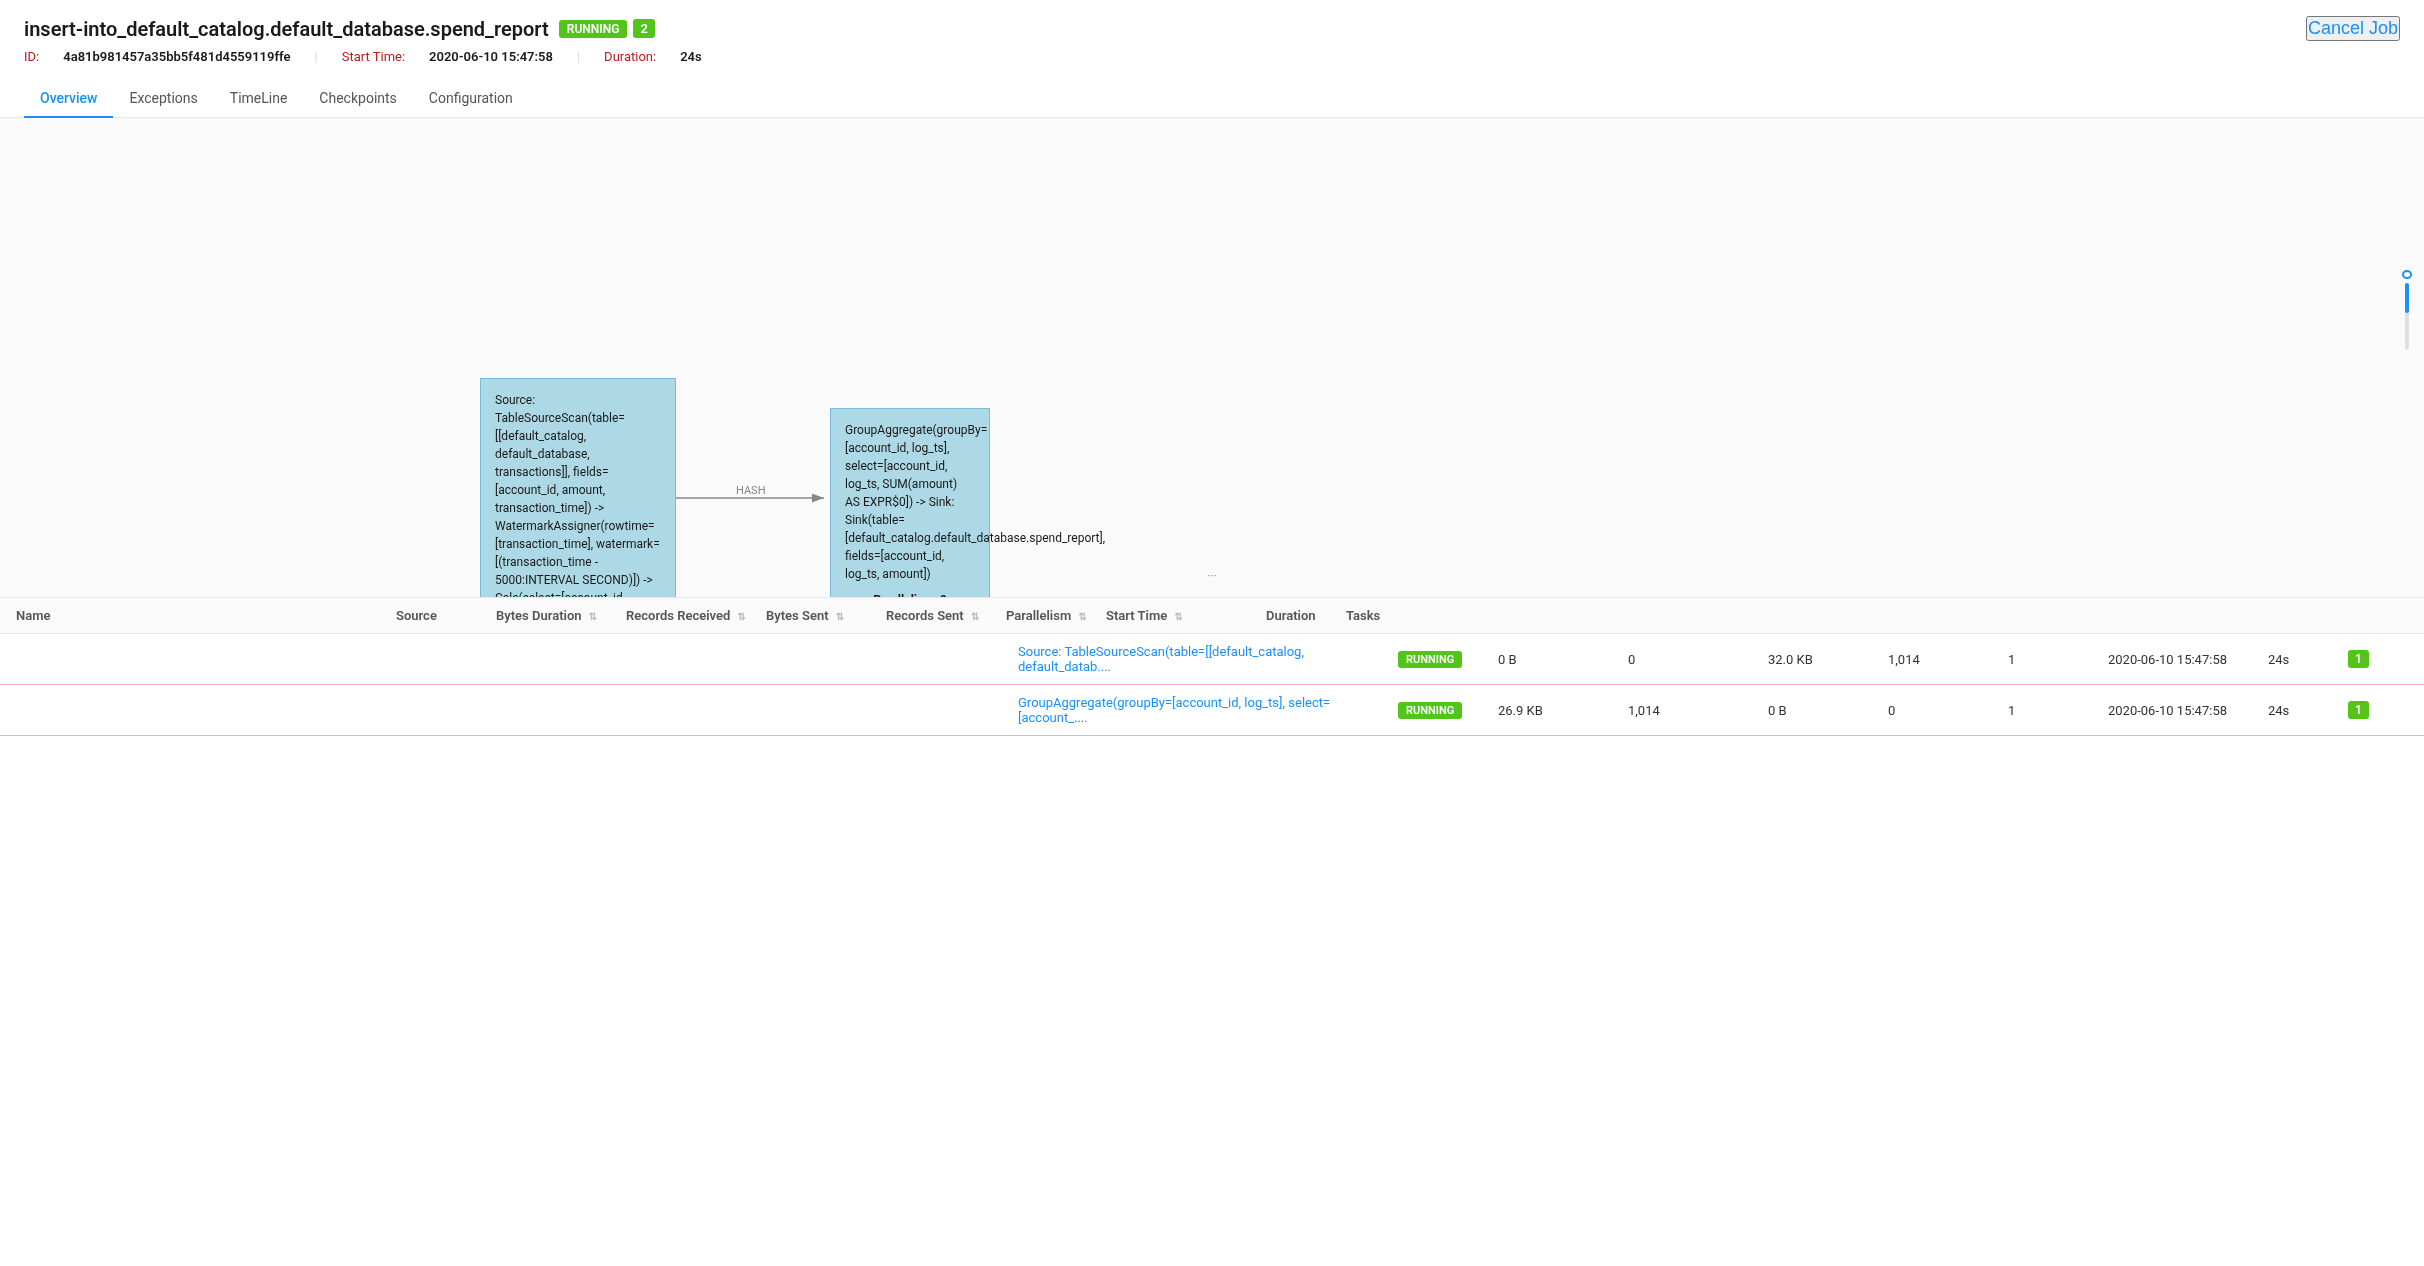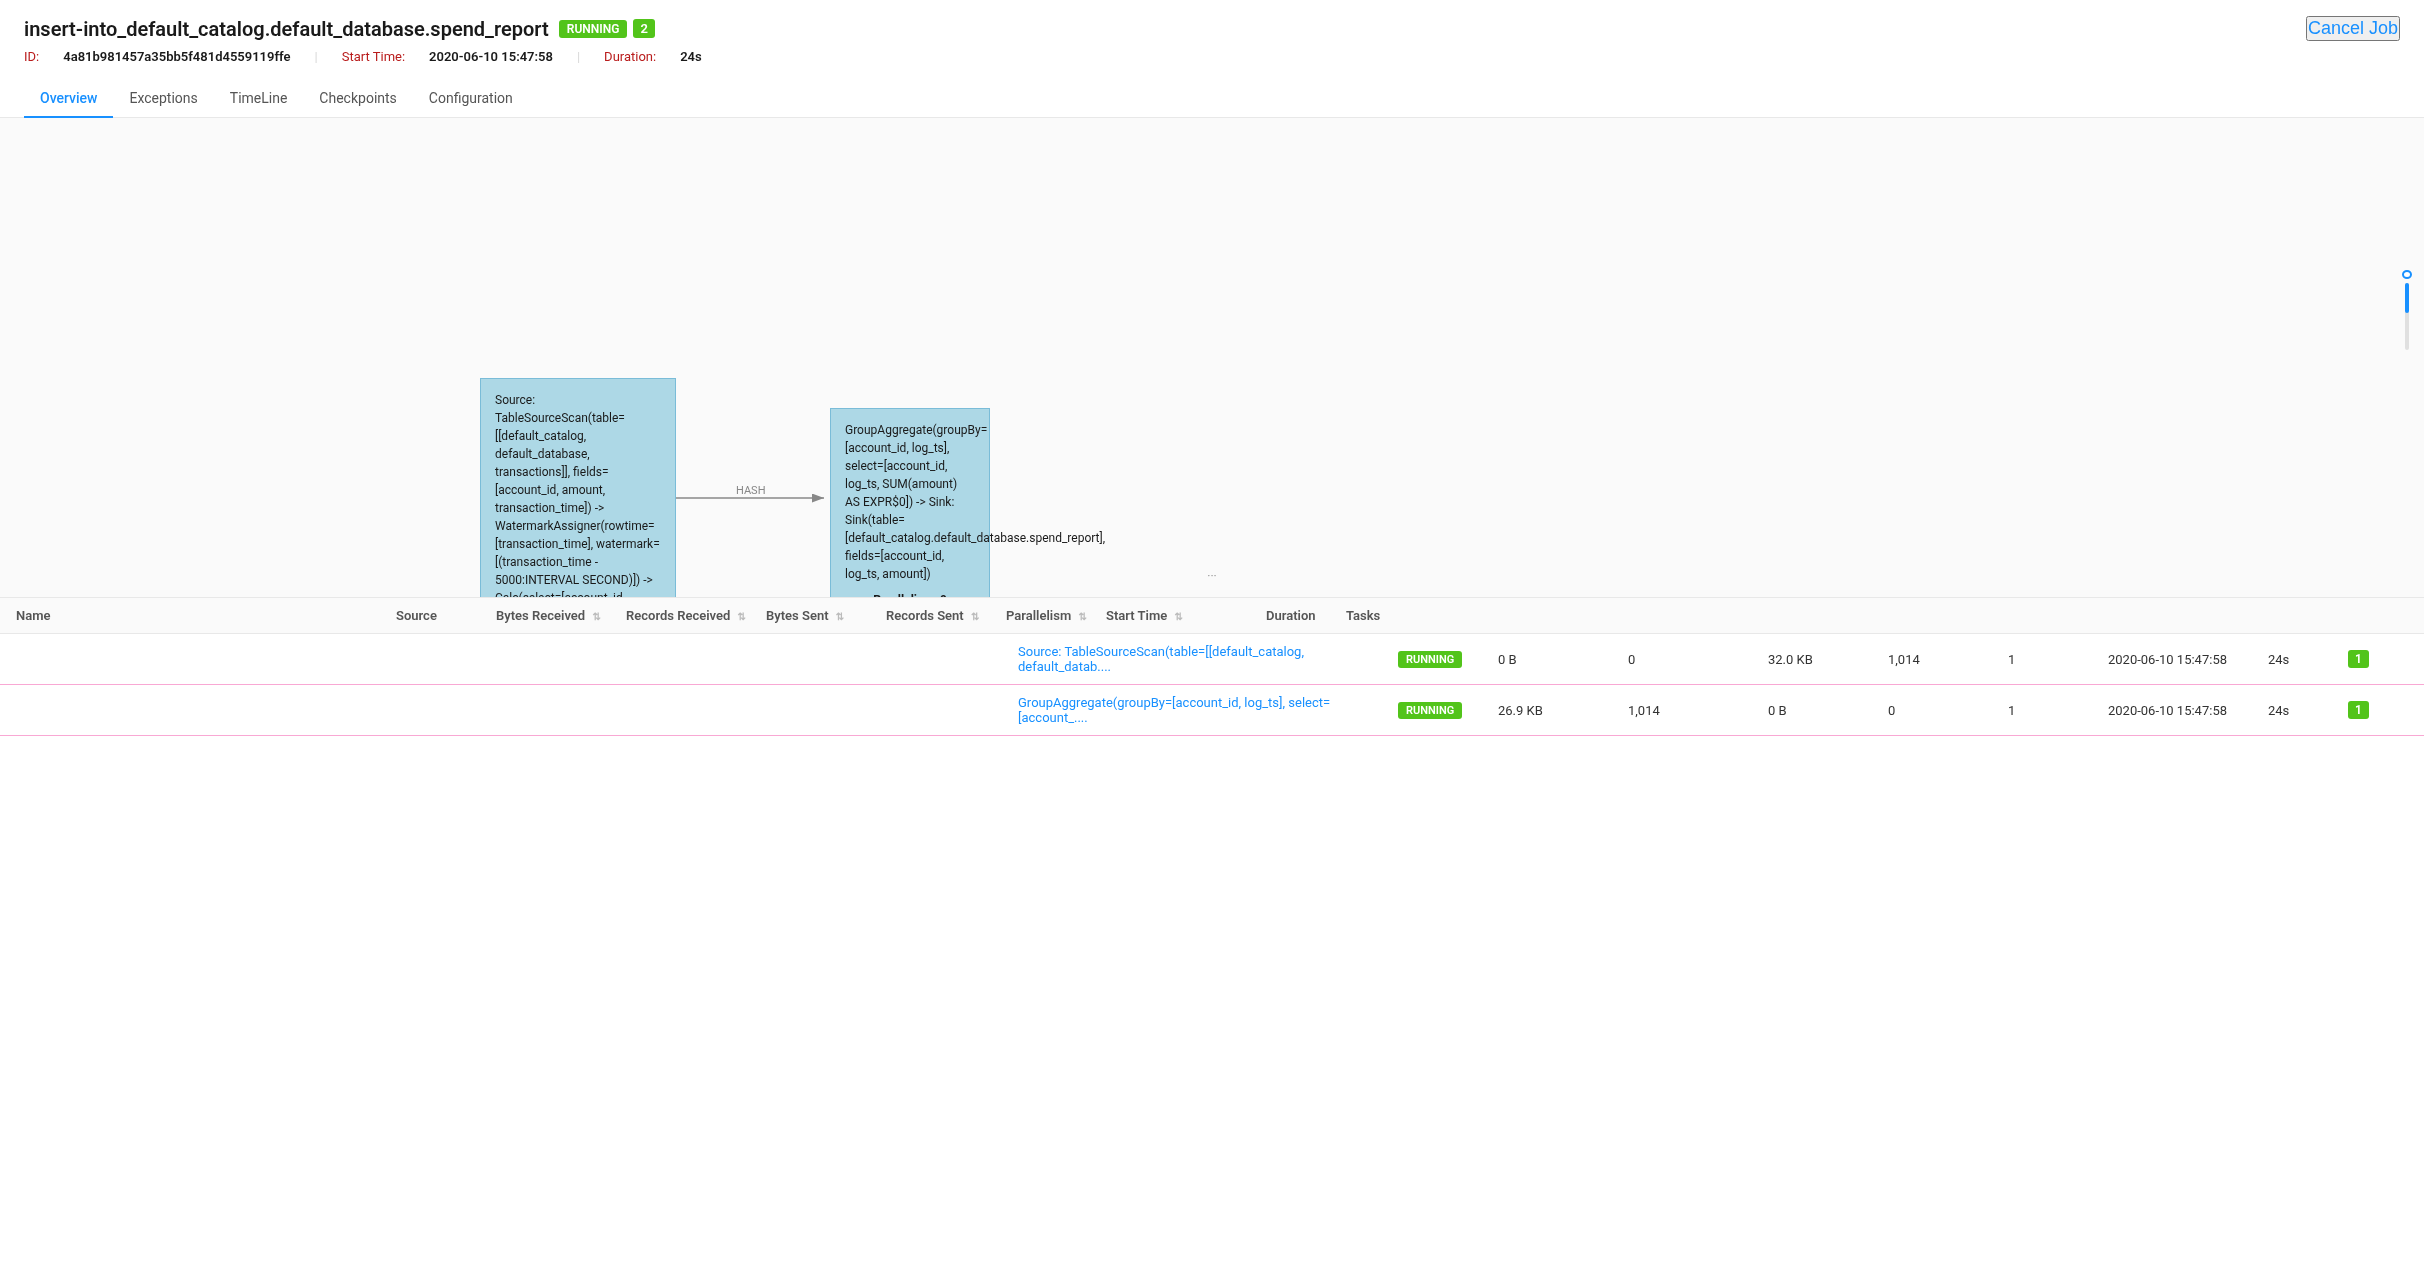--- a/index.html
+++ b/index.html
@@ -118,21 +118,21 @@
 
 <div class="table-section">
   <div class="table-header-row">
     <div class="col-name">
       <span>Name</span>
     </div>
     <div class="col-status">
       <span>Source</span>
     </div>
     <div class="col-bytes-recv">
-      <span>Bytes Received</span>
+      <span>Bytes Duration</span>
       <span class="sort-icon">⇅</span>
     </div>
     <div class="col-records-recv">
       <span>Records Received</span>
       <span class="sort-icon">⇅</span>
     </div>
     <div class="col-bytes-sent">
       <span>Bytes Sent</span>
       <span class="sort-icon">⇅</span>
     </div>

